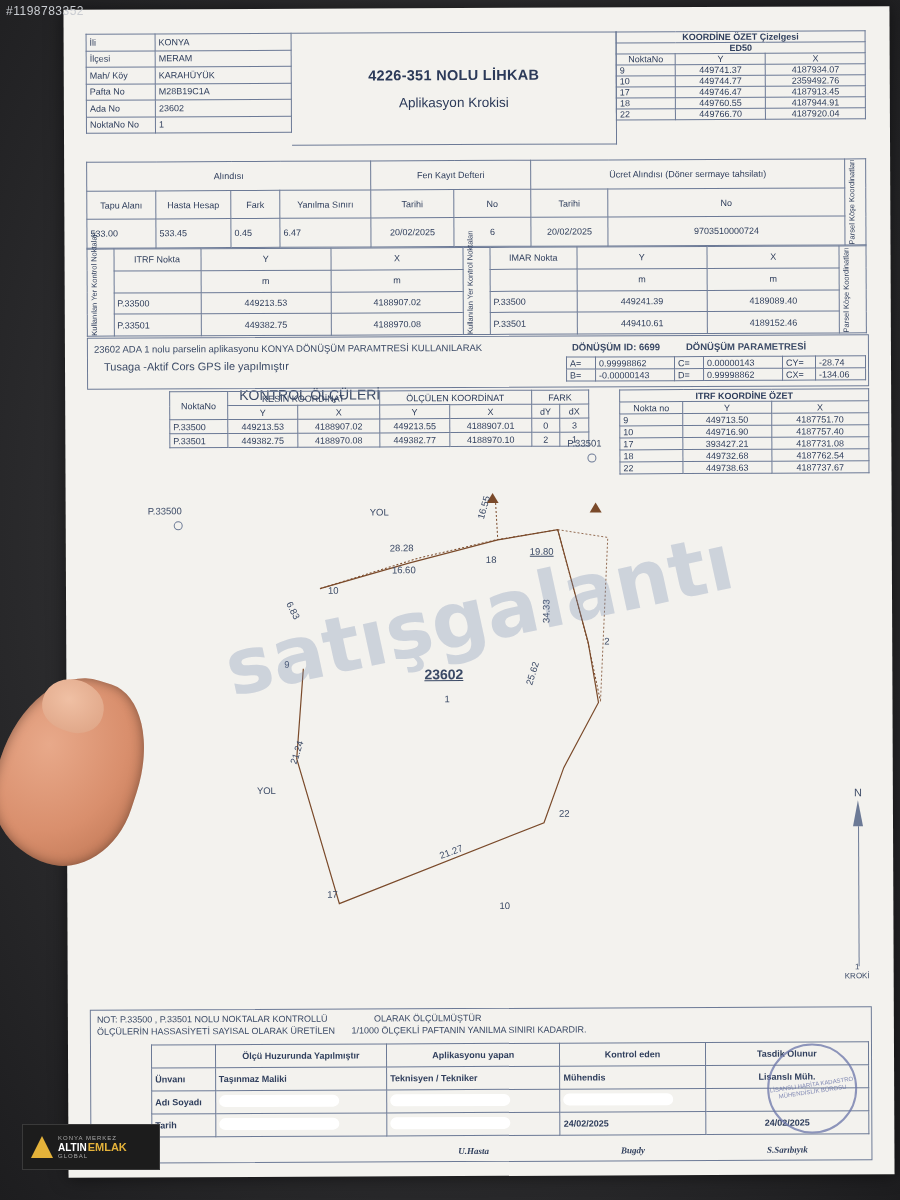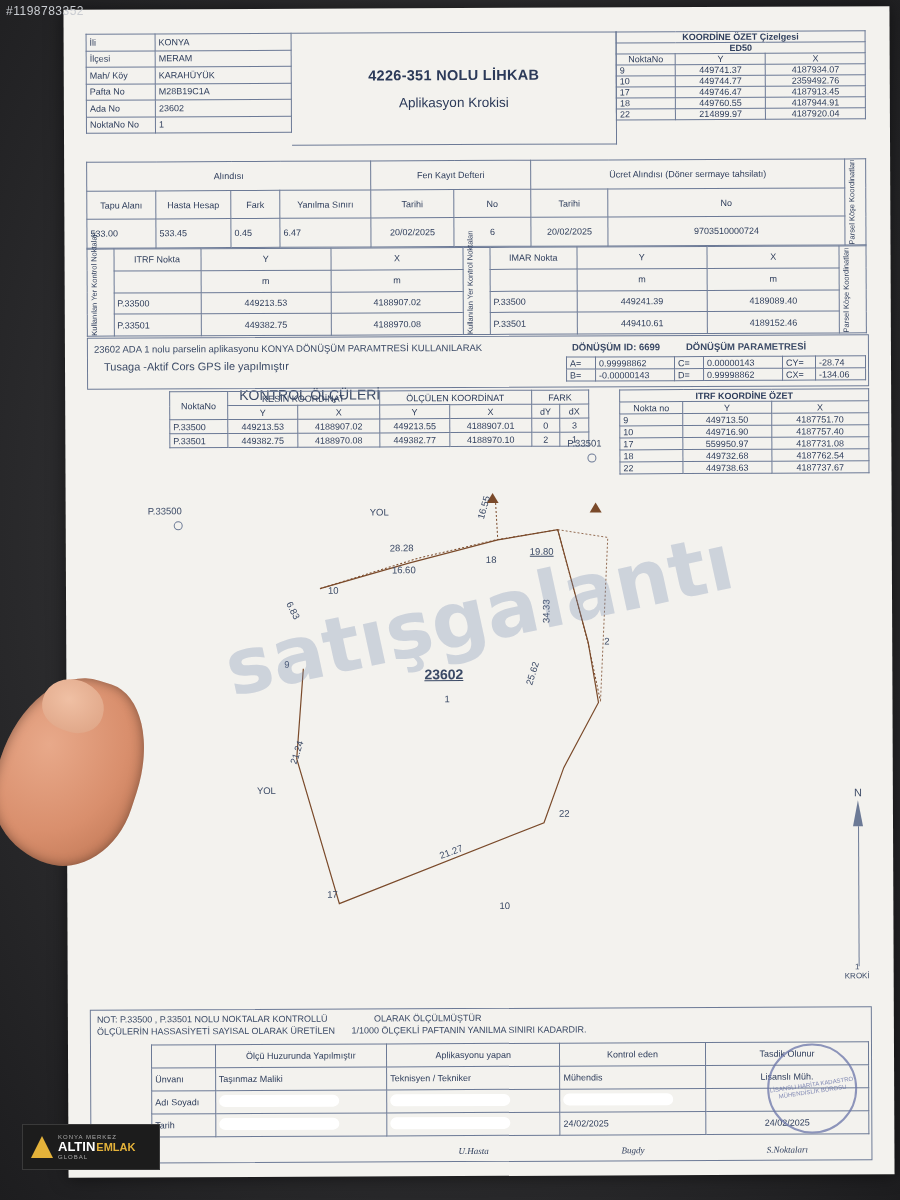--- a/index.html
+++ b/index.html
@@ -70,21 +70,21 @@
   
   .draw{position:absolute;left:8px;top:440px;width:780px;height:540px;}
   .lbl{position:absolute;font-size:9.5px;color:#3b4a66;}
   .lbl.b{font-weight:bold;}
   .pt{position:absolute;width:7px;height:7px;border:1px solid #6c7a96;border-radius:50%;}
   
   .bottom{position:absolute;left:8px;top:990px;width:780px;height:152px;border:1px solid #6c7a96;}
   .notline{position:absolute;left:6px;top:4px;font-size:9px;}
   .notline2{position:absolute;left:6px;top:16px;font-size:9px;}
   .bt{position:absolute;left:60px;top:34px;width:718px;}
-  .bt td{font-size:9px;height:22px;}
+  .bt td{font-size:9px;height:22px;font-weight:bold;}
   .bt td.lbl2{width:60px;font-size:9px;}
   .redact{background:#ffffff;display:inline-block;border-radius:9px;}
   .sig{font-family:"Liberation Serif",serif;color:#243a8c;font-style:italic;font-size:13px;}
   .stamp{position:absolute;right:14px;top:36px;width:86px;height:86px;border-radius:50%;
     border:2px solid #6a74a8;opacity:.75;color:#5b66a0;font-size:6px;text-align:center;
     display:flex;align-items:center;justify-content:center;}
   .stamp span{display:block;transform:rotate(-8deg);line-height:1.2;}
   
   .wm{position:absolute;left:50%;top:52%;transform:translate(-50%,-50%) rotate(-12deg);
     font-size:78px;color:rgba(120,140,175,.30);font-weight:bold;white-space:nowrap;
@@ -94,21 +94,21 @@
      background:radial-gradient(ellipse at 30% 40%,#e8a98a 0%,#d98f6d 55%,#b9714f 100%);
      border-radius:55% 45% 50% 60%/60% 55% 45% 40%;
      transform:rotate(18deg);z-index:50;box-shadow:0 0 12px rgba(0,0,0,.4) inset;}
   .thumbnail{position:absolute;left:22px;top:6px;width:62px;height:52px;
      background:radial-gradient(ellipse at 40% 40%,#f0c0a4,#dca182);
      border-radius:50% 50% 45% 45%;}
   
   .logo{position:absolute;left:22px;top:1124px;width:128px;height:44px;background:#1c1c1c;
     border:1px solid #3a3a3a;display:flex;align-items:center;gap:5px;padding-left:8px;z-index:55;}
   .logo .mark{width:22px;height:22px;background:#e4b23a;clip-path:polygon(50% 0,100% 100%,0 100%);}
-  .logo .t1{color:#fff;font-size:13px;font-weight:bold;line-height:1.05;}
+  .logo .t1{color:#fff;font-size:10px;font-weight:bold;line-height:1.05;}
   .logo .t2{color:#e4b23a;font-size:11px;font-weight:bold;}
   .logo .t3{color:#aaa;font-size:6px;letter-spacing:1px;}
   .north{position:absolute;right:14px;top:770px;text-align:center;font-size:11px;}
   .north .arrow{width:0;height:0;border-left:5px solid transparent;border-right:5px solid transparent;
     border-bottom:26px solid #6c7a96;margin:2px auto 0;}
   .north .stem{width:1px;height:140px;background:#6c7a96;margin:0 auto;}
   .kroki{position:absolute;right:8px;top:946px;font-size:8px;text-align:center;}
 </style>
 </head>
 <body>
@@ -184,21 +184,21 @@
                 <td class="c">449746.47</td>
                 <td class="c">4187913.45</td>
               </tr>
           <tr>
                 <td>18</td>
                 <td class="c">449760.55</td>
                 <td class="c">4187944.91</td>
               </tr>
           <tr>
                 <td>22</td>
-                <td class="c">214899.97</td>
+                <td class="c">449766.70</td>
                 <td class="c">4187920.04</td>
               </tr>
         </tbody>
           </table>
       </div>
     </div>
 
     <div class="hdr2">
       <table class="t" style="width:100%">
         <tbody>
@@ -360,21 +360,21 @@
             <td class="c">449713.50</td>
             <td class="c">4187751.70</td>
           </tr>
       <tr>
             <td>10</td>
             <td class="c">449716.90</td>
             <td class="c">4187757.40</td>
           </tr>
       <tr>
             <td>17</td>
-            <td class="c">559950.97</td>
+            <td class="c">393427.21</td>
             <td class="c">4187731.08</td>
           </tr>
       <tr>
             <td>18</td>
             <td class="c">449732.68</td>
             <td class="c">4187762.54</td>
           </tr>
       <tr>
             <td>22</td>
             <td class="c">449738.63</td>
@@ -475,21 +475,21 @@
           <td><span class="redact" style="width:120px;height:12px"></span></td>
           <td><span class="redact" style="width:120px;height:12px"></span></td>
           <td>24/02/2025</td>
           <td class="c">24/02/2025</td>
         </tr>
         <tr style="border:none">
           <td class="lbl2" style="border:none"></td>
           <td class="c sig" style="border:none;height:30px"></td>
           <td class="c sig" style="border:none">U.Hasta</td>
           <td class="c sig" style="border:none">Bugdy</td>
-          <td class="c sig" style="border:none">S.Noktaları</td>
+          <td class="c sig" style="border:none">S.Sarıbıyık</td>
         </tr>
       </tbody>
         </table>
 
       <div class="stamp">
         <span>LİSANSLI HARİTA KADASTRO MÜHENDİSLİK BÜROSU</span>
       </div>
     </div>
 
   </div>

